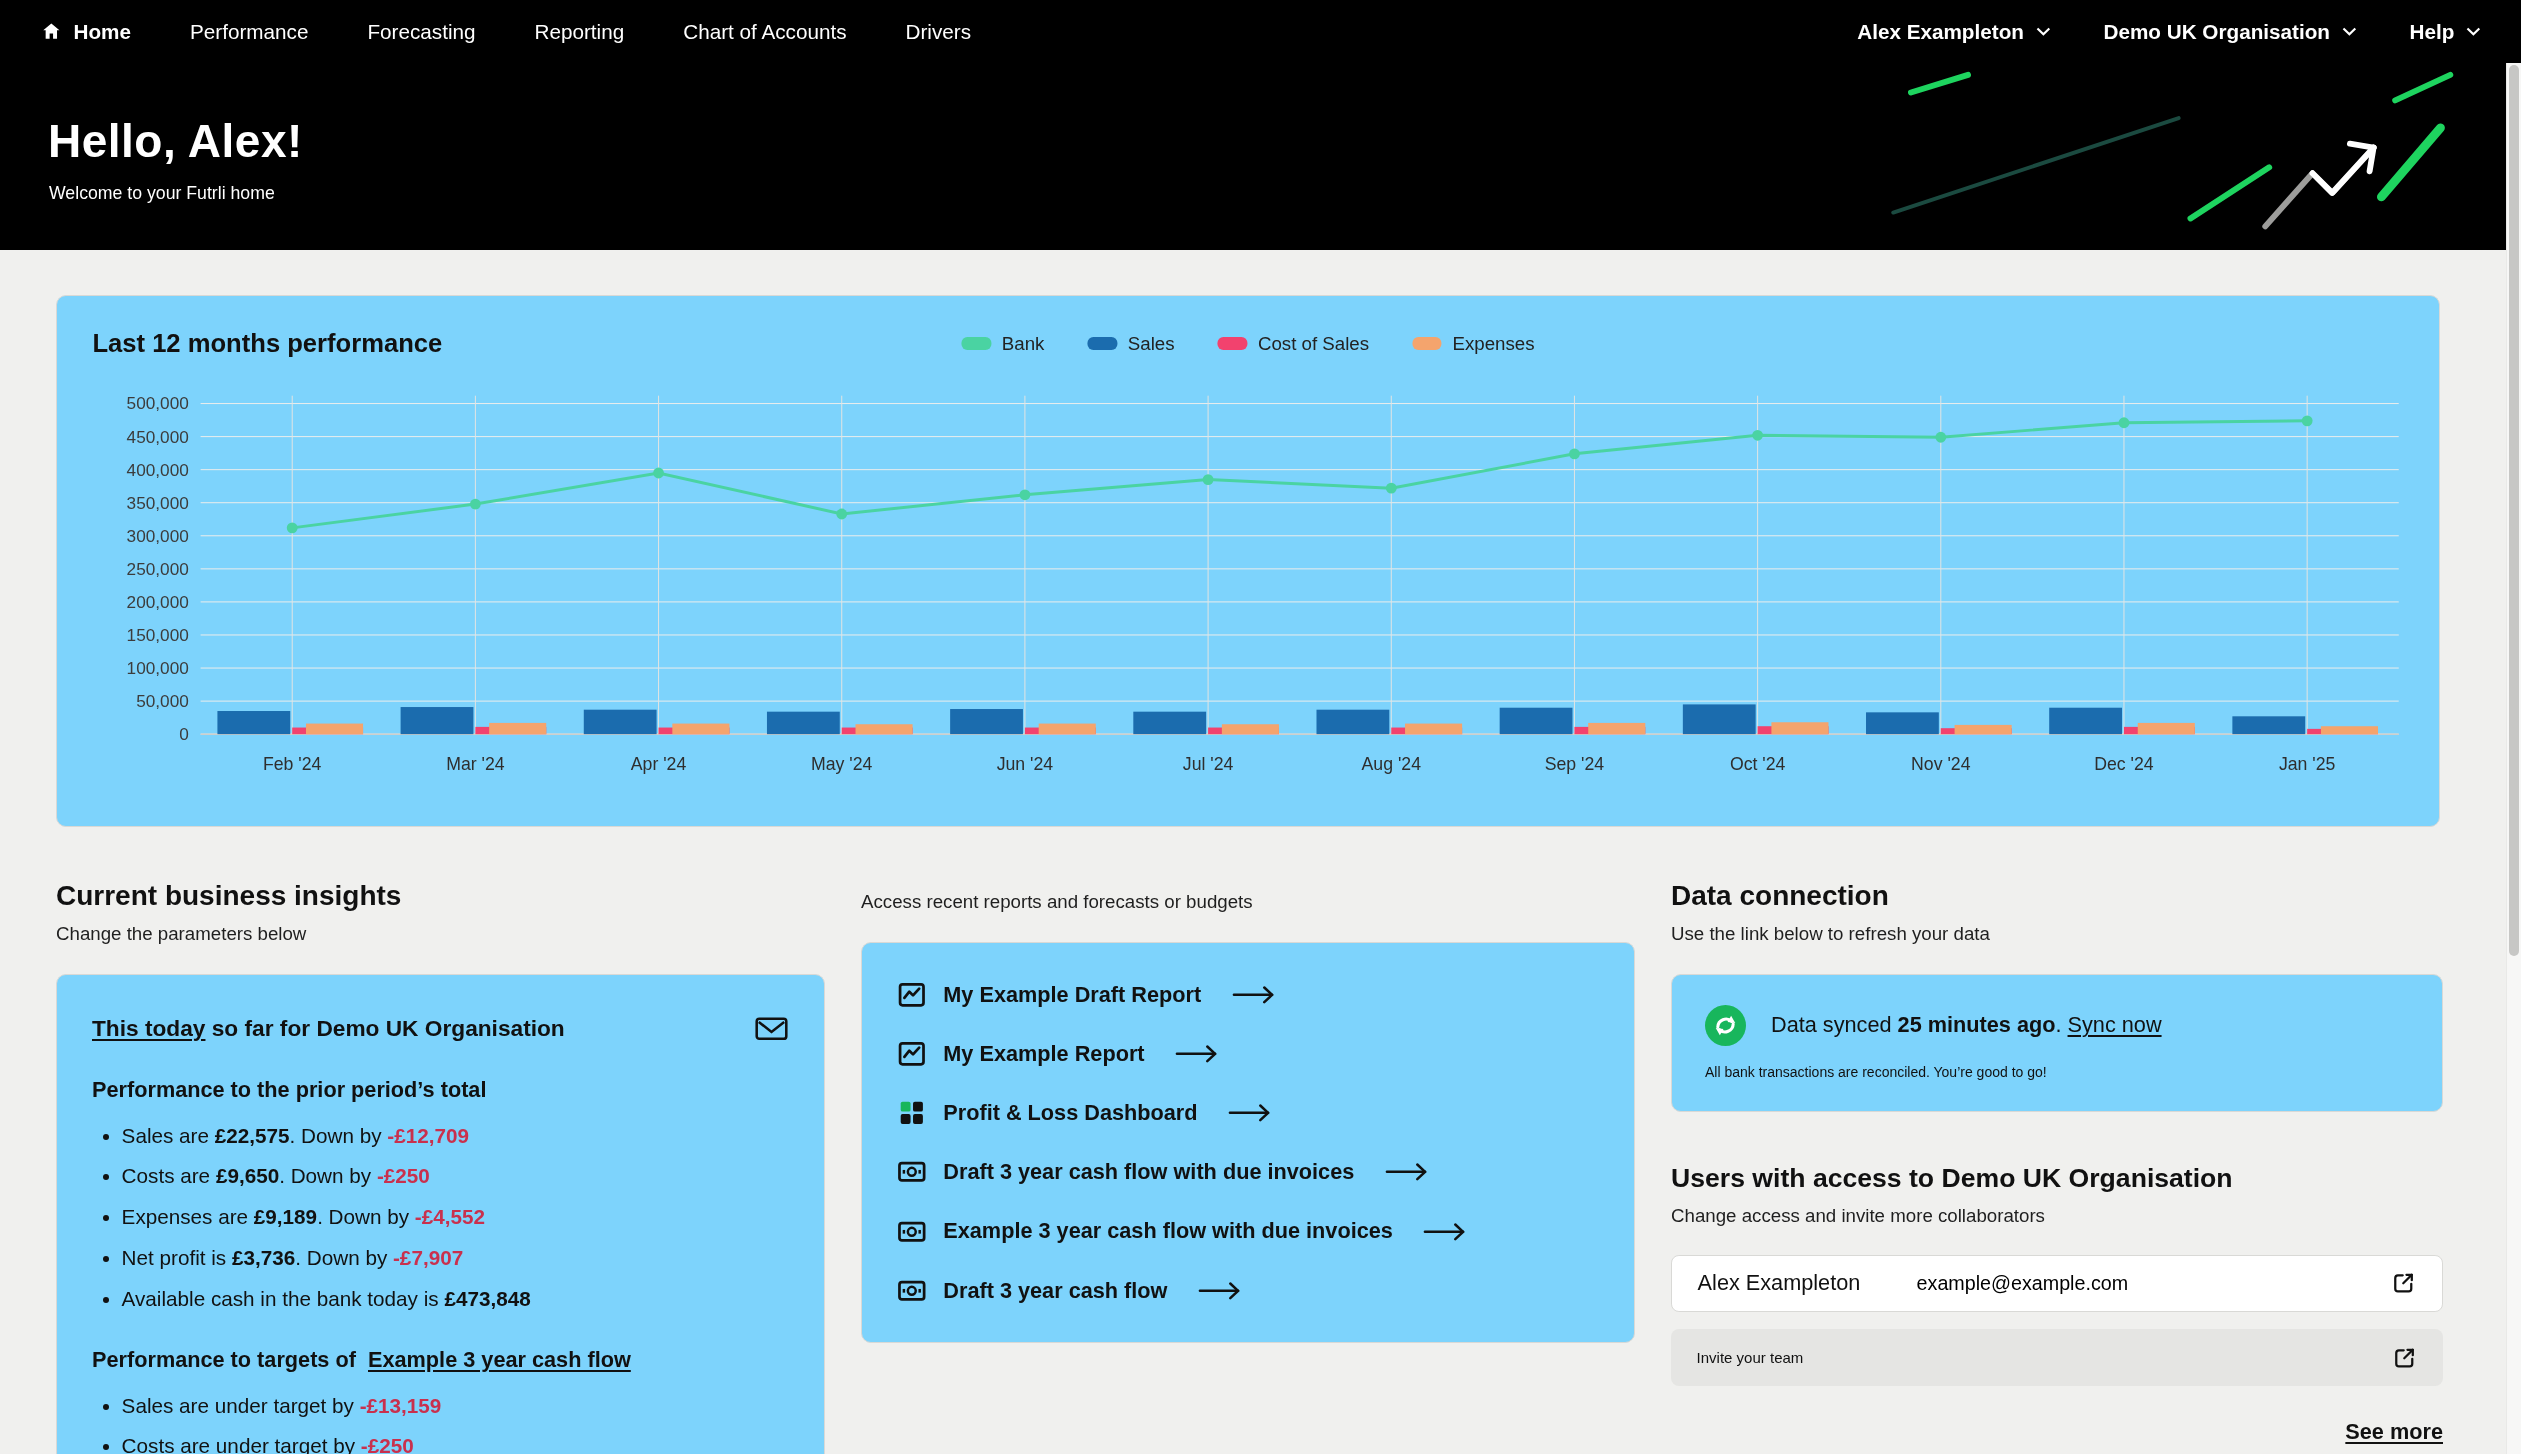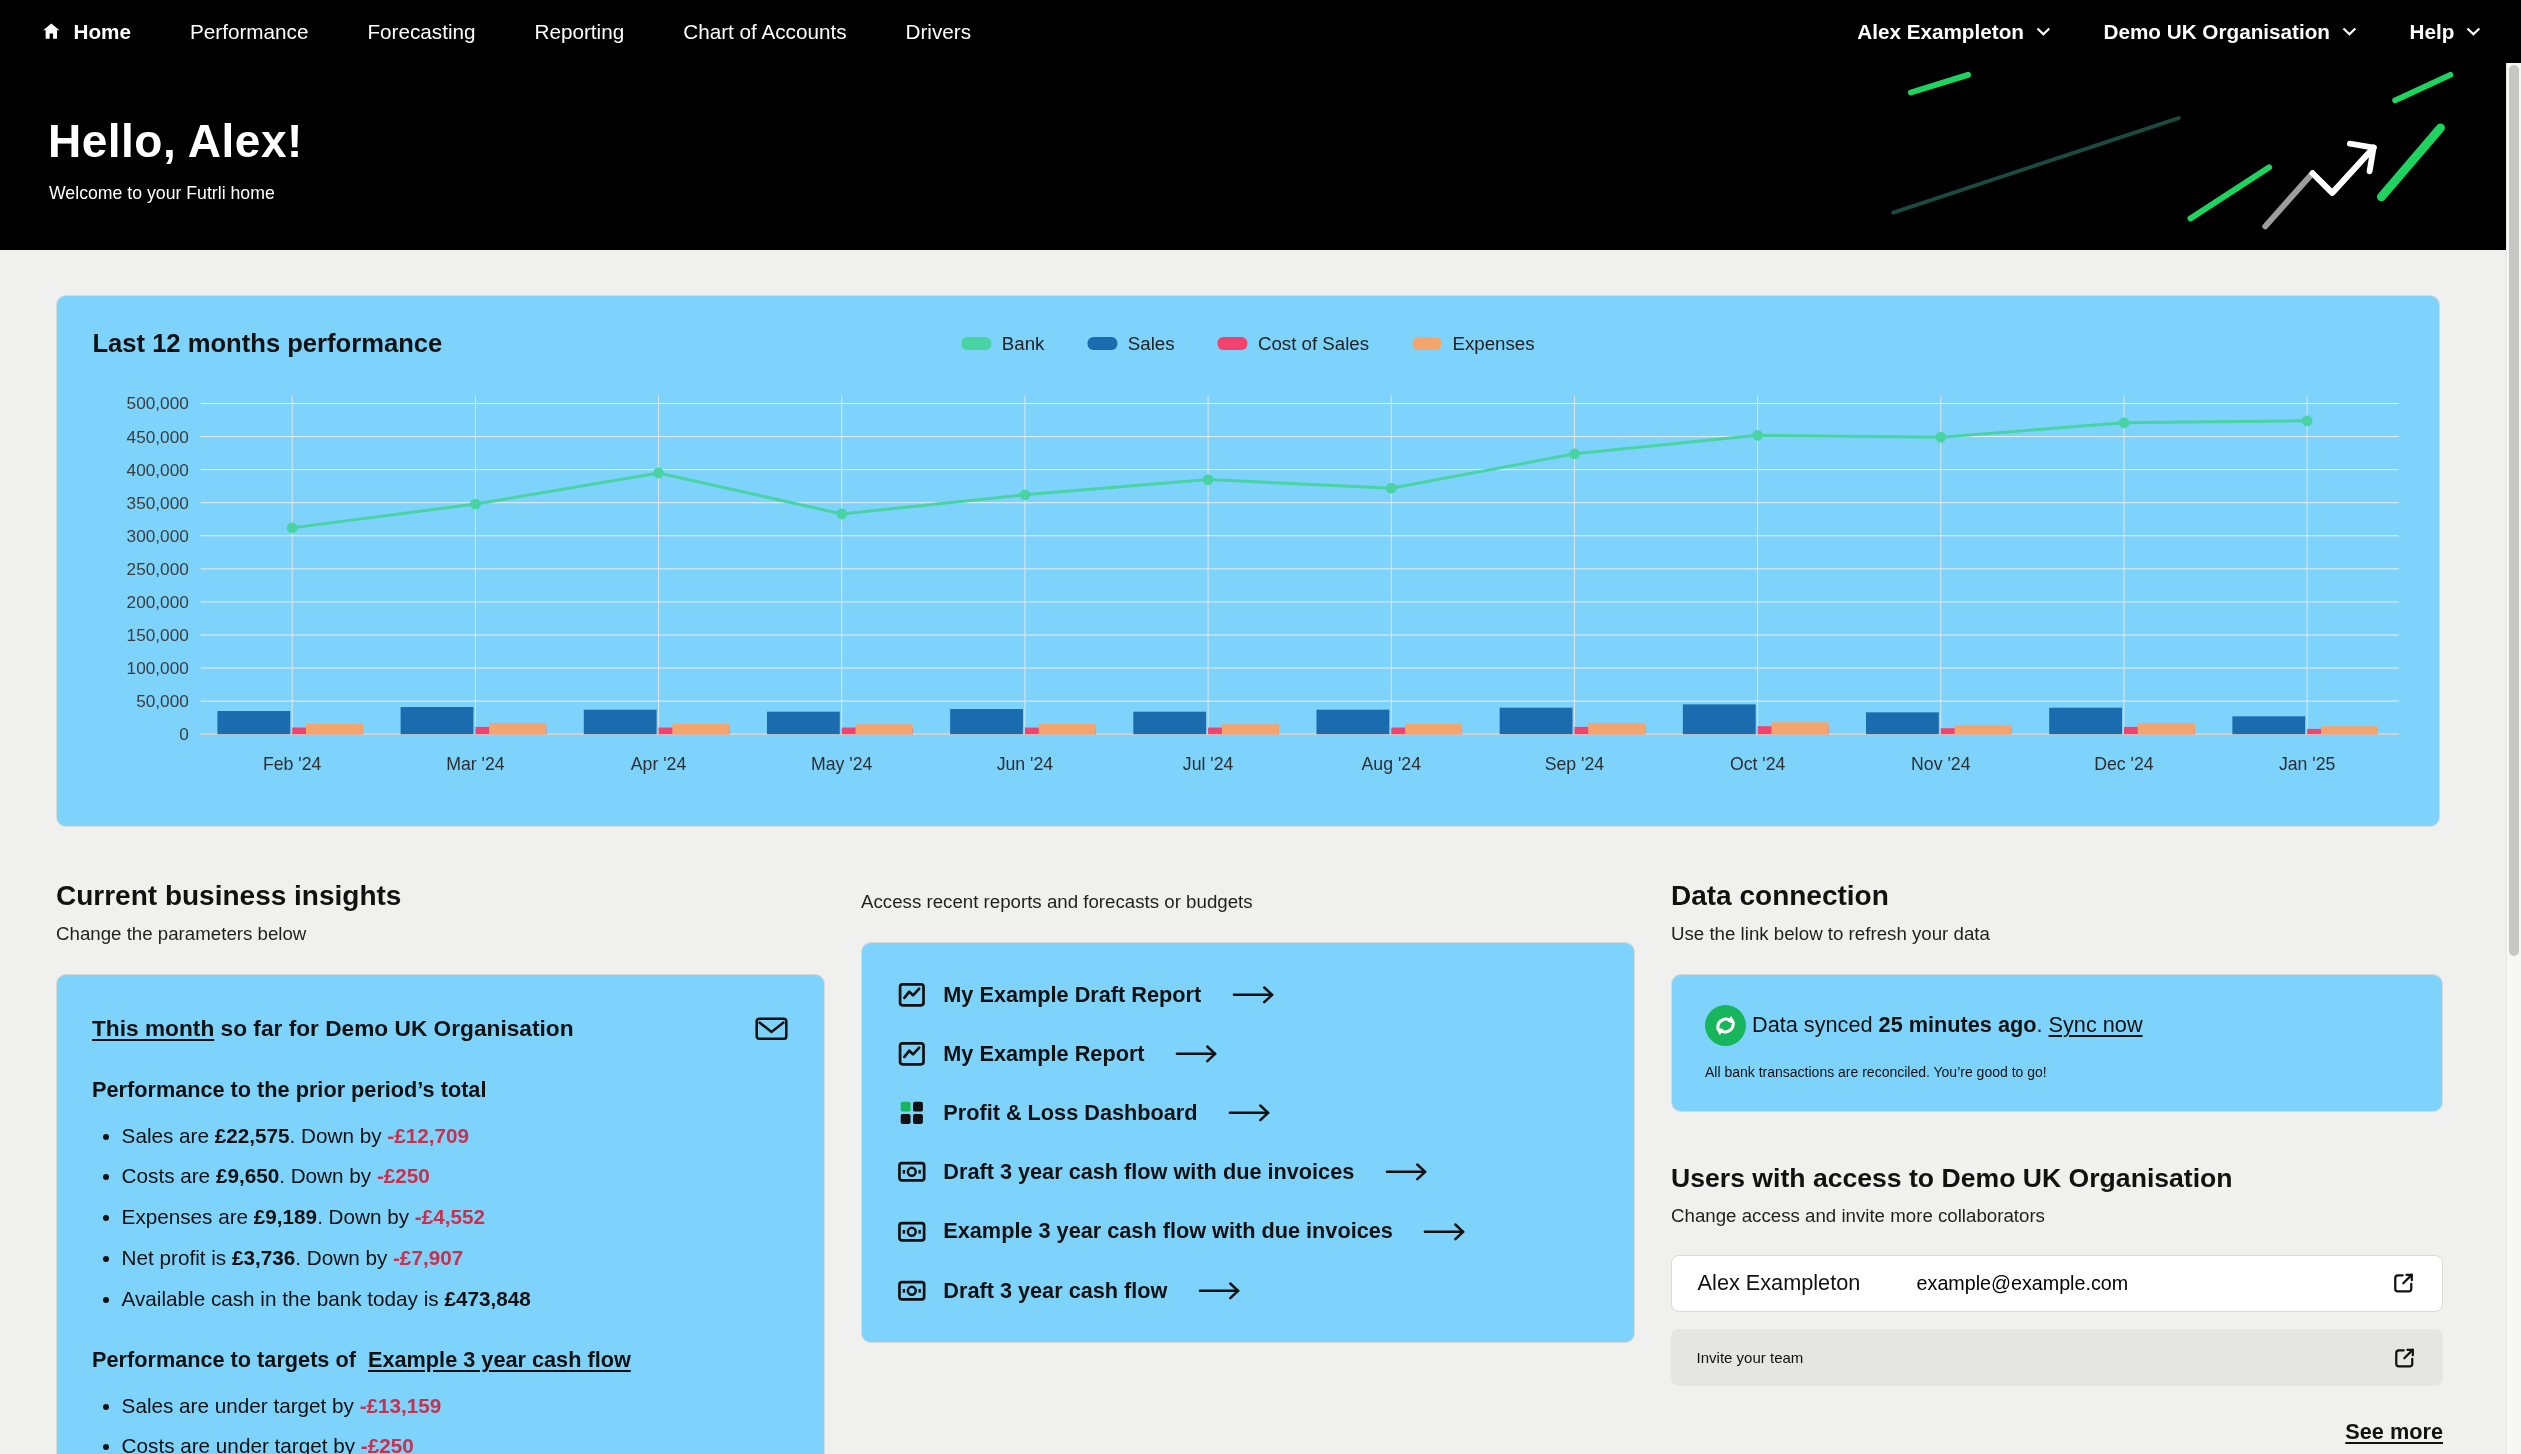--- a/index.html
+++ b/index.html
@@ -63,21 +63,21 @@
 
   
   .ql-card { padding: 21.7px 35px; }
   .ql-row { display: flex; align-items: center; gap: 16.7px; padding: 14.8px 0; }
   .ql-icon { width: 29.6px; height: 29.6px; flex: 0 0 29.6px; display: inline-flex; }
   .ql-label { font-size: 21.7px; font-weight: 700; }
   .arrow { margin-left: 13.8px; flex: 0 0 auto; }
 
   
   .dc-card { padding: 29.6px 33px 31.5px; }
-  .dc-row { display: flex; align-items: center; gap: 6px; }
+  .dc-row { display: flex; align-items: center; gap: 25px; }
   .dc-text { font-size: 21.7px; }
   .dc-text b { font-weight: 700; }
   .dc-status { font-size: 14px; margin-top: 17.7px; }
   .users-heading { margin-top: 51px; font-size: 26.6px !important; }
   .user-row { margin-top: 27.6px; height: 57px; display: flex; align-items: center; padding: 0 25.6px; background: #fff; border: 1px solid var(--card-border, #d9d9d6); border-radius: 7.9px; }
   .user-name { font-size: 21.7px; width: 219px; }
   .user-email { font-size: 19.7px; color: #000000; }
   .row-ext-icon { margin-left: auto; display: inline-flex; }
   .invite-row { margin-top: 17.7px; height: 57px; display: flex; align-items: center; padding: 0 25.6px; background: var(--invite-row-bg, #e5e5e3); border-radius: 7.9px; }
   .invite-label { font-size: 15px; font-weight: 500; }
@@ -285,21 +285,21 @@
   </section>
 
   <div class="columns">
 
     <div class="col">
       <h2>Current business insights</h2>
       <p class="sub">Change the parameters below</p>
       <div class="card insights-card">
         <div class="card-title-row">
           <div class="card-title">
-            <a class="link">This month</a><b> so far for Demo UK Organisation</b>
+            <a class="link">This today</a><b> so far for Demo UK Organisation</b>
           </div>
           <span style="display:inline-flex;">
             <svg width="35" height="29.6" viewBox="0 0 32 28">
                 <rect x="2" y="4.5" width="28" height="19" rx="2.5" fill="none" stroke="#111" stroke-width="2.4"></rect>
                 <polyline points="4,7.5 16,17 28,7.5" fill="none" stroke="#111" stroke-width="2.4"></polyline>
               </svg>
           </span>
         </div>
 
         <h3>Performance to the prior period’s total</h3>

